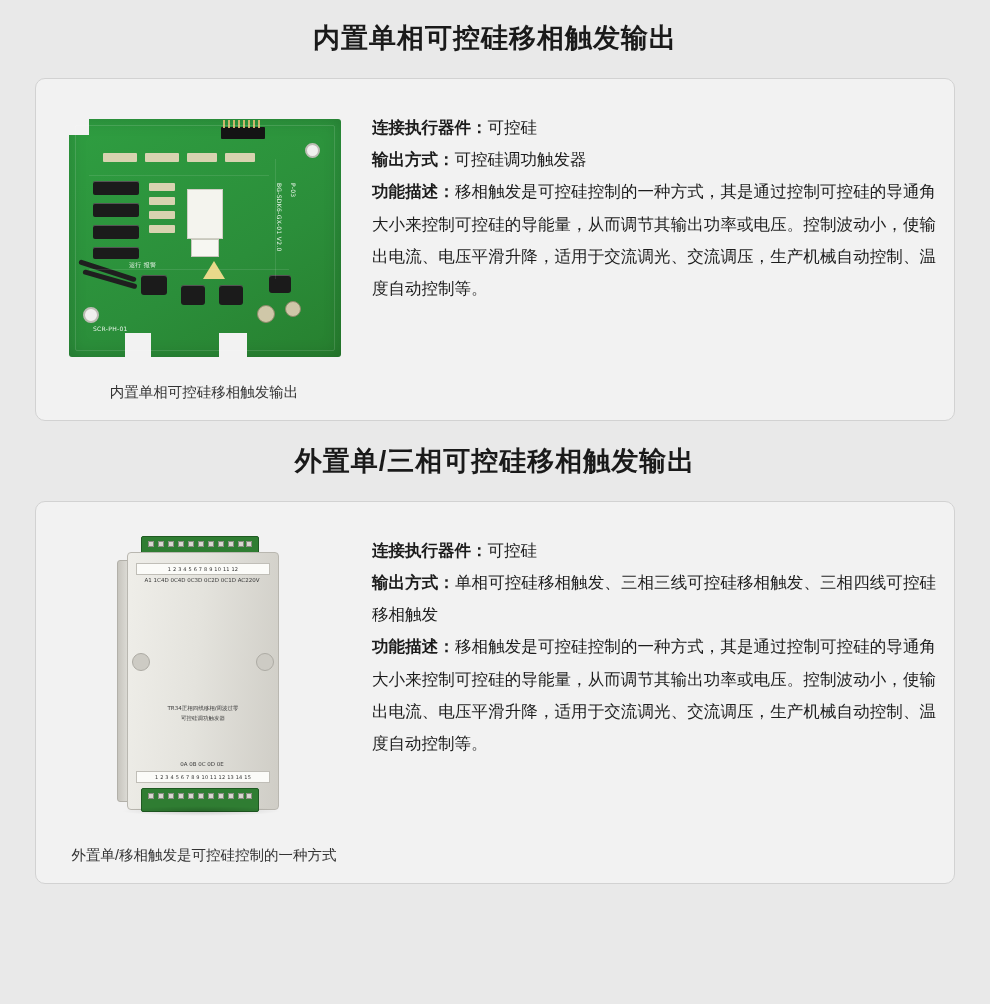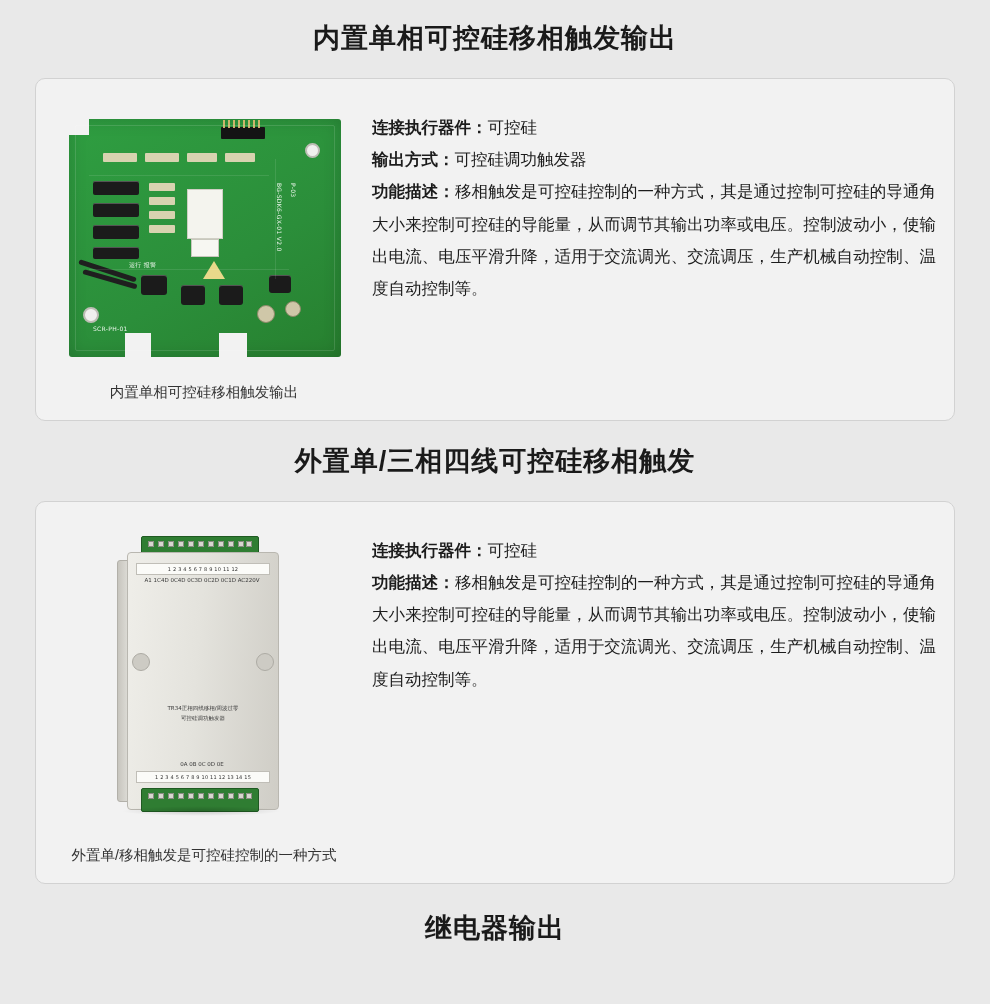--- a/index.html
+++ b/index.html
@@ -344,21 +344,21 @@
       </div>
       <div class="spec-line">
         <span class="spec-label">输出方式：</span><span>可控硅调功触发器</span>
       </div>
       <div class="spec-body">
         <span class="spec-label">功能描述：</span><span>移相触发是可控硅控制的一种方式，其是通过控制可控硅的导通角大小来控制可控硅的导能量，从而调节其输出功率或电压。控制波动小，使输出电流、电压平滑升降，适用于交流调光、交流调压，生产机械自动控制、温度自动控制等。</span>
       </div>
     </div>
   </div>
 
-  <div class="section-title title-2">外置单/三相四线可控硅移相触发</div>
+  <div class="section-title title-2">外置单/三相可控硅移相触发输出</div>
 
   <div class="card">
     <div class="card-left">
 
       <div class="device">
 
         <div class="green-term" style="left:80px; top:16px; width:116px; height:22px;">
           <i style="left:6px;"></i>
             <i style="left:16px;"></i>
             <i style="left:26px;"></i>
@@ -407,20 +407,22 @@
       </div>
 
       <div class="caption">外置单/移相触发是可控硅控制的一种方式</div>
     </div>
 
     <div class="card-right">
       <div class="spec-line">
         <span class="spec-label">连接执行器件：</span><span>可控硅</span>
       </div>
       <div class="spec-body">
+        <span class="spec-label">输出方式：</span><span>单相可控硅移相触发、三相三线可控硅移相触发、三相四线可控硅移相触发</span>
+      </div>
+      <div class="spec-body">
         <span class="spec-label">功能描述：</span><span>移相触发是可控硅控制的一种方式，其是通过控制可控硅的导通角大小来控制可控硅的导能量，从而调节其输出功率或电压。控制波动小，使输出电流、电压平滑升降，适用于交流调光、交流调压，生产机械自动控制、温度自动控制等。</span>
       </div>
     </div>
   </div>
 
-  <div class="section-title title-3">继电器输出</div>
 
 </div>
 
 </body></html>

